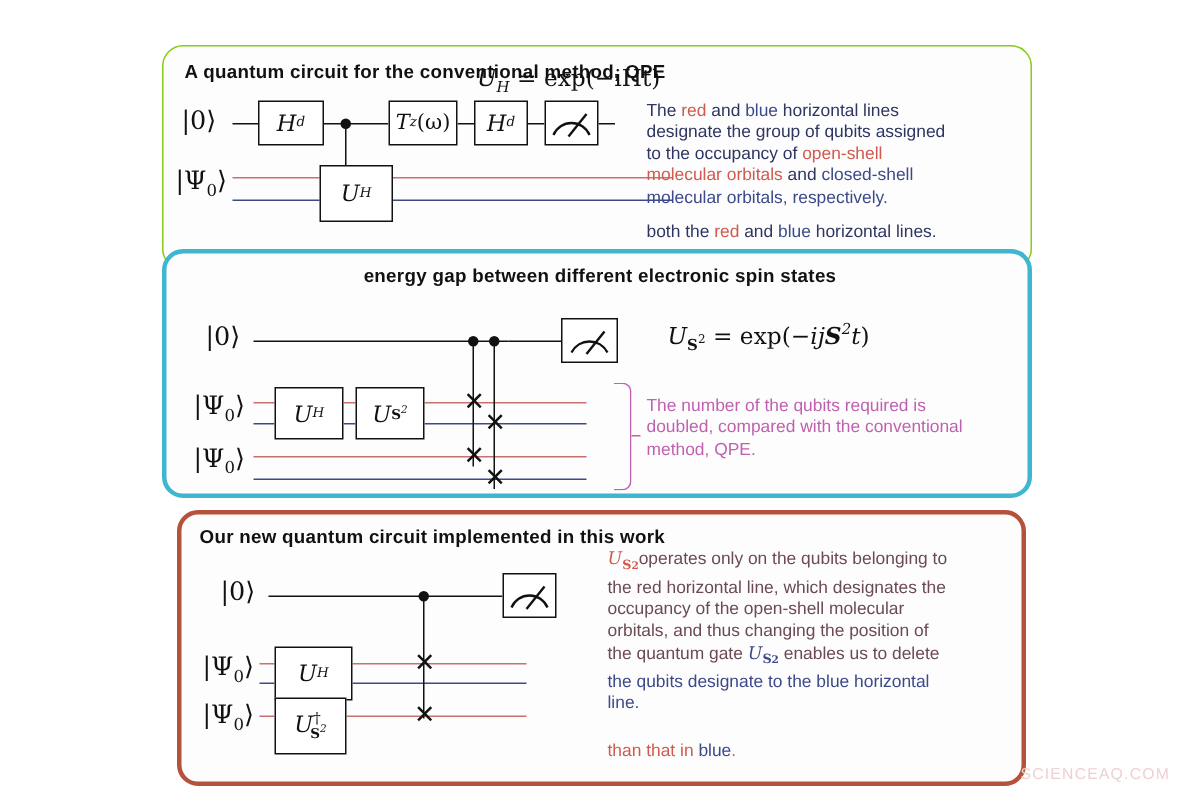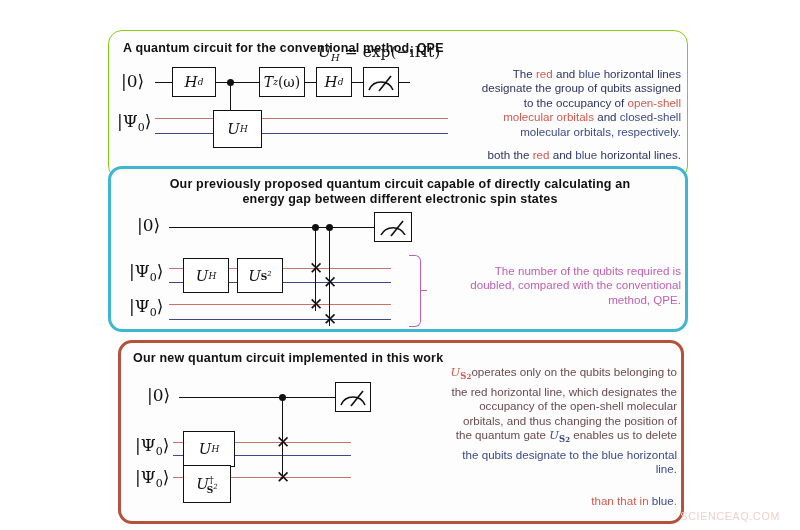--- a/index.html
+++ b/index.html
@@ -117,21 +117,20 @@
   .formula .bolditalic{font-weight:bold;font-style:italic;}
   .formula sub{font-size:10px;}
   .formula sup{font-size:10px;}
 
   .prose{
     position:absolute;
     font-size:11.6px;
     line-height:14.4px;
     color:#2e3560;
     font-family:"Liberation Sans", sans-serif;
-    text-align:right;
   }
   .prose .red{color:#d05a4e;}
   .prose .blue{color:#3c4a8a;}
   .prose .mathit{font-family:"DejaVu Serif", serif;font-style:italic;}
   .prose .mathit sub{font-size:8.5px;font-weight:bold;font-style:normal;}
   .prose.magenta{color:#c061b0;}
   .prose .brown{color:#6b4a52;}
 
   .bracket{
     position:absolute;
@@ -225,21 +224,20 @@
       <div><span class="red">molecular orbitals</span><span> and </span><span class="blue">closed-shell</span></div>
       <div class="blue">molecular orbitals, respectively.</div>
       <div style="height:9px;"></div>
       <div><span>both the </span><span class="red">red</span><span> and </span><span class="blue">blue</span><span> horizontal lines.</span></div>
     </div>
   </div>
 
   <div class="panel" id="panel-prev">
 
     <div class="panel-title center" style="left:10px;top:8px;width:558px;">
-      <div>Our previously proposed quantum circuit capable of directly calculating an</div>
       <div>energy gap between different electronic spin states</div>
     </div>
 
     <div class="circ">
       <div class="ket" style="left:26px;top:46px;">
         <span>|0⟩</span>
       </div>
       <div class="ket" style="left:18px;top:92px;">
         <span>|Ψ</span><sub style="font-size:11px;">0</sub><span>⟩</span>
       </div>
@@ -280,20 +278,23 @@
       <div class="ctrl-dot" style="left:201px;top:55px;"></div>
       <div class="swap-x" style="left:198px;top:93px;">✕</div>
       <div class="swap-x" style="left:198px;top:129px;">✕</div>
 
       <div class="ctrl-line" style="left:218px;top:58px;height:99px;"></div>
       <div class="ctrl-dot" style="left:215px;top:55px;"></div>
       <div class="swap-x" style="left:212px;top:107px;">✕</div>
       <div class="swap-x" style="left:212px;top:144px;">✕</div>
     </div>
 
+    <div class="formula" style="left:334px;top:45px;">
+      <span class="it">U</span><sub><span style="font-weight:bold;">S</span><sup style="font-size:8px;">2</sup></sub><span> = exp(</span><span class="it">−ij</span><span class="bolditalic">S</span><sup style="font-size:10px;font-style:italic;">2</sup><span class="it">t</span><span>)</span>
+    </div>
 
     <div class="bracket" style="left:298px;top:86px;width:12px;height:72px;"></div>
     <div class="bracket-tick" style="left:310px;top:121px;width:6px;"></div>
 
     <div class="prose magenta" style="left:320px;top:95px;width:250px;">
       <div>The number of the qubits required is</div>
       <div>doubled, compared with the conventional</div>
       <div>method, QPE.</div>
     </div>
   </div>

